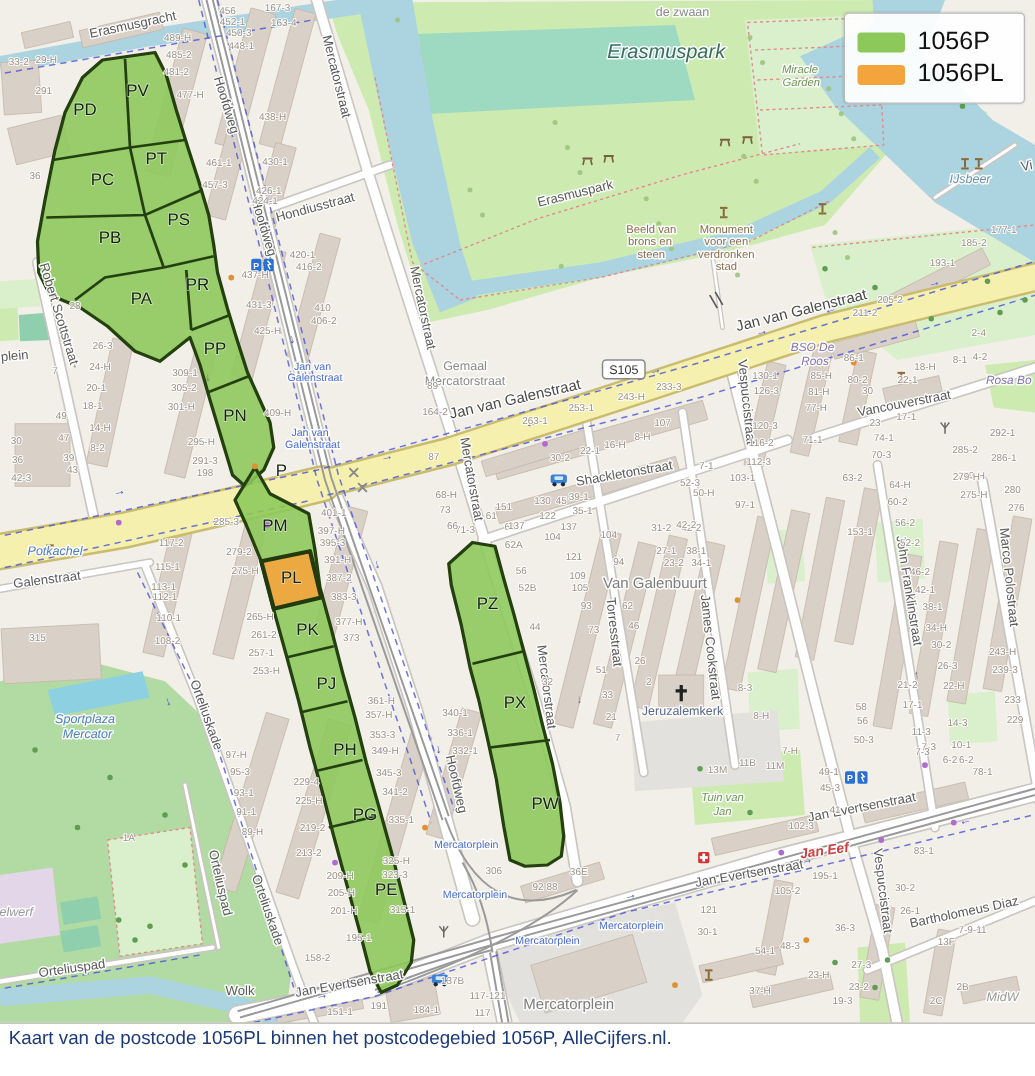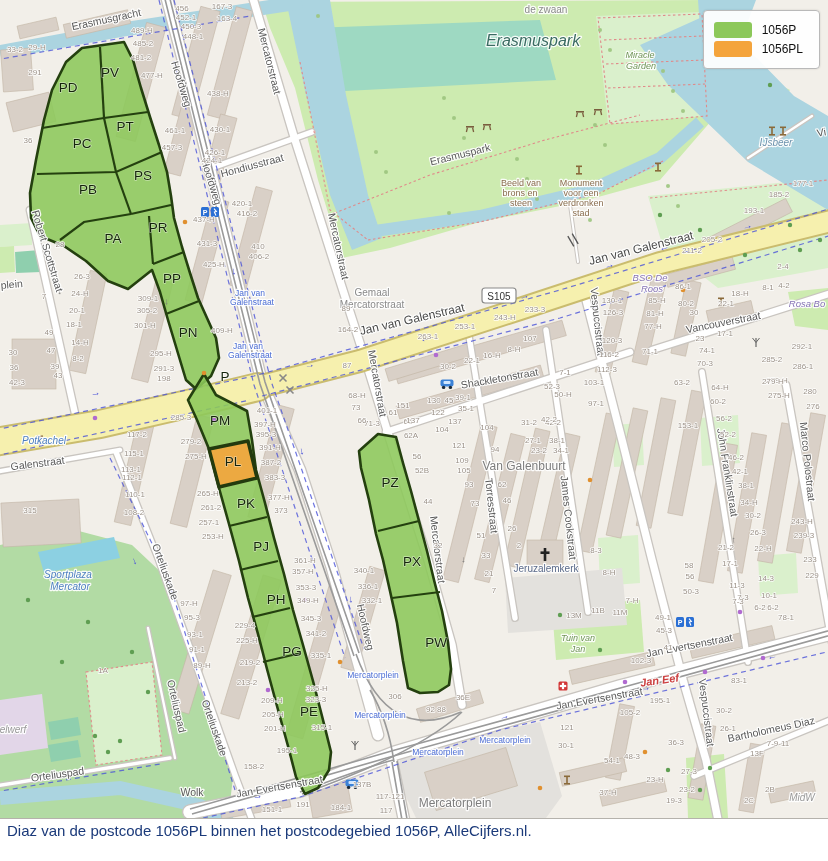--- a/index.html
+++ b/index.html
@@ -1,20 +1,20 @@
 <!DOCTYPE html>
 <html><head>
 <meta charset="utf-8">
 <style>
   html,body{margin:0;padding:0;background:#fff;font-family:"Liberation Sans",sans-serif;}
   .wrap{width:828px;height:861px;position:relative;overflow:hidden;background:#fff;}
   .map{width:828px;height:818px;position:relative;overflow:hidden;background:#f2efe9;outline:1px solid #b5b2ac;}
   svg{display:block;}
   .legend{position:absolute;top:10px;right:8px;background:rgba(255,255,255,.93);border:1px solid #b9b9b9;border-radius:4px;padding:8px 16px 8px 10px;box-shadow:0 0 2px rgba(0,0,0,.15);}
-  .lrow{display:flex;align-items:center;gap:10px;margin:3px 0;font-size:12px;color:#111;}
+  .lrow{display:flex;align-items:center;gap:10px;margin:3px 0;font-size:20px;color:#111;}
   .sw{width:38px;height:16px;border-radius:3px;display:inline-block;}
   .caption{height:43px;background:#fff;color:#1b3a7a;font-size:15px;line-height:19px;padding:3px 0 0 7px;}
 </style>
 </head>
 <body>
 
 <div class="wrap">
   <div class="map">
     <svg id="map" viewBox="0 0 828 818" width="828" height="818">
         <rect x="0" y="0" width="828" height="818" fill="#f2efe9"></rect>
@@ -747,15 +747,15 @@
         <span class="sw" style="background: rgb(140, 200, 90);"></span>
         <span>1056P</span>
       </div>
       <div class="lrow">
         <span class="sw" style="background: rgb(244, 164, 60);"></span>
         <span>1056PL</span>
       </div>
     </div>
   </div>
   <div class="caption">
-    <div>Diaz van de postcode 1056PL binnen het postcodegebied 1056P, AlleCijfers.nl.</div>
+    <div>Kaart van de postcode 1056PL binnen het postcodegebied 1056P, AlleCijfers.nl.</div>
   </div>
 </div>
 
 </body></html>

